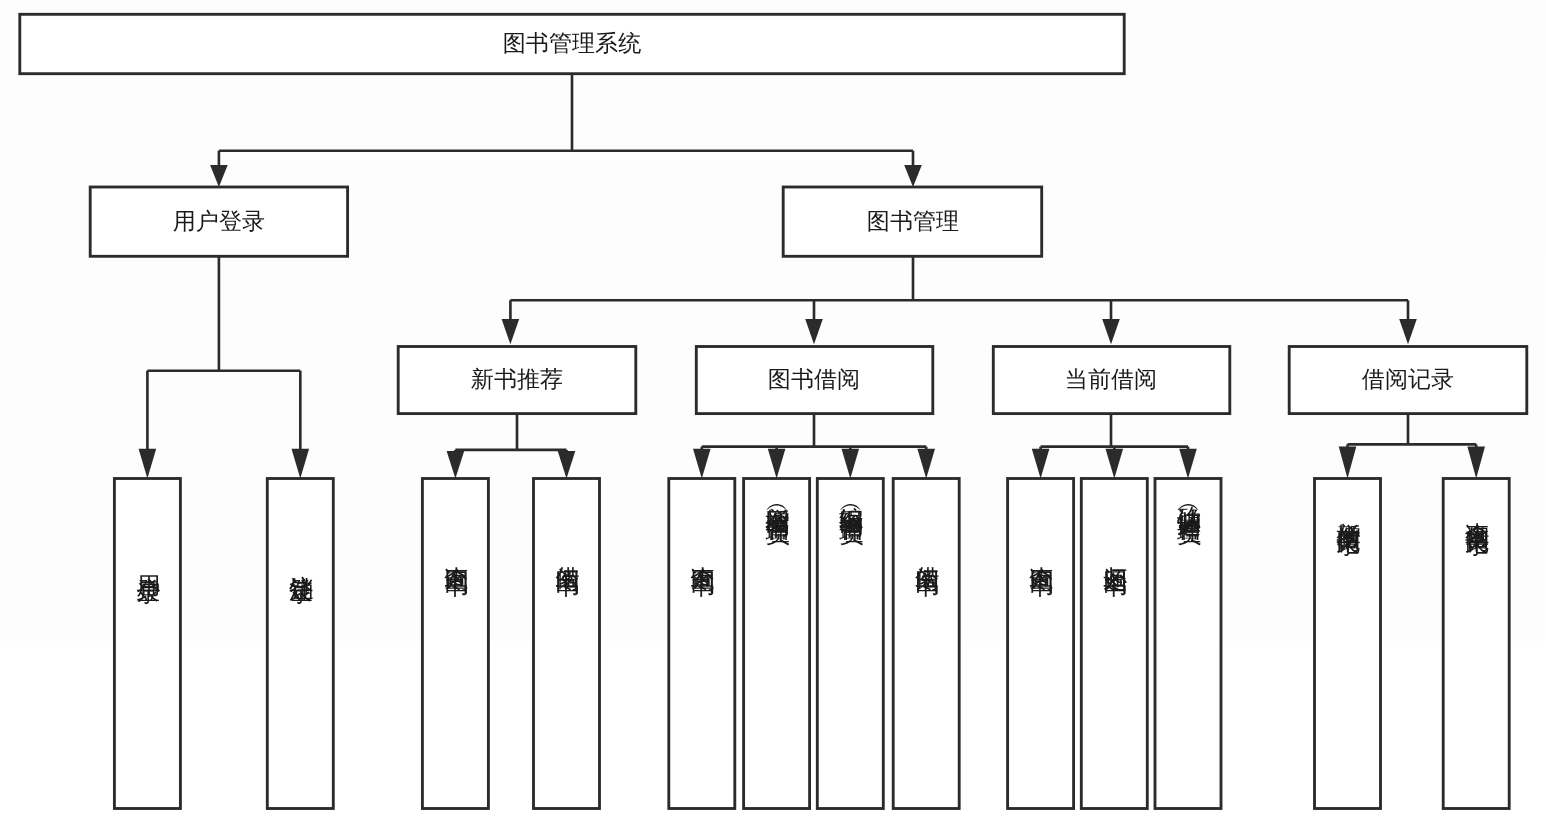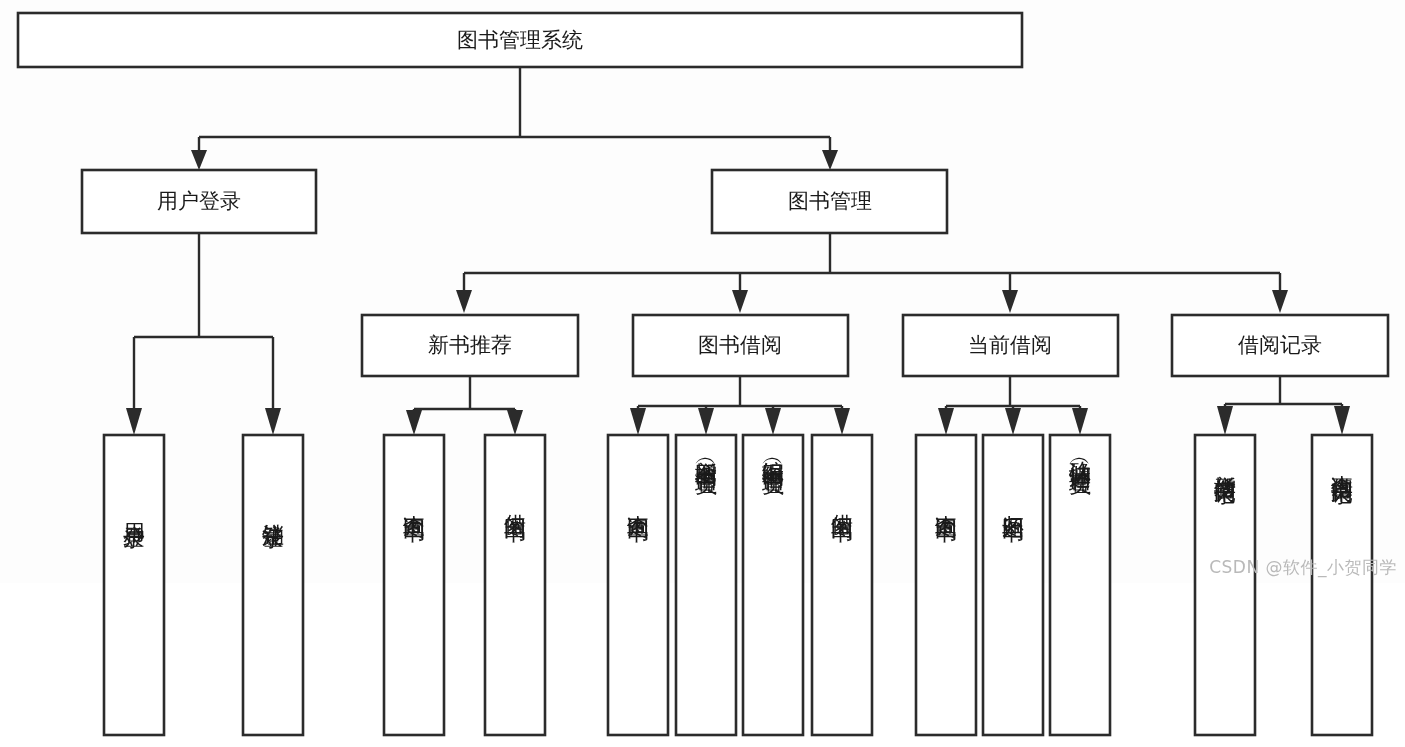--- a/index.html
+++ b/index.html
@@ -237,15 +237,14 @@
     <span class="vlabel" style="margin-top:8px;">确认归还（管理员）</span>
   </div>
 
   <div class="vlabel-wrap" style="left:1195px; top:435px; width:60px; height:300px;">
     <span class="vlabel" style="margin-top:22px;">新增借阅记录</span>
   </div>
   <div class="vlabel-wrap" style="left:1312px; top:435px; width:60px; height:300px;">
     <span class="vlabel" style="margin-top:22px;">查询借阅记录</span>
   </div>
 
-  <div class="watermark">CSDN @软件_小贺同学</div>
 
 </div>
 
 </body></html>

